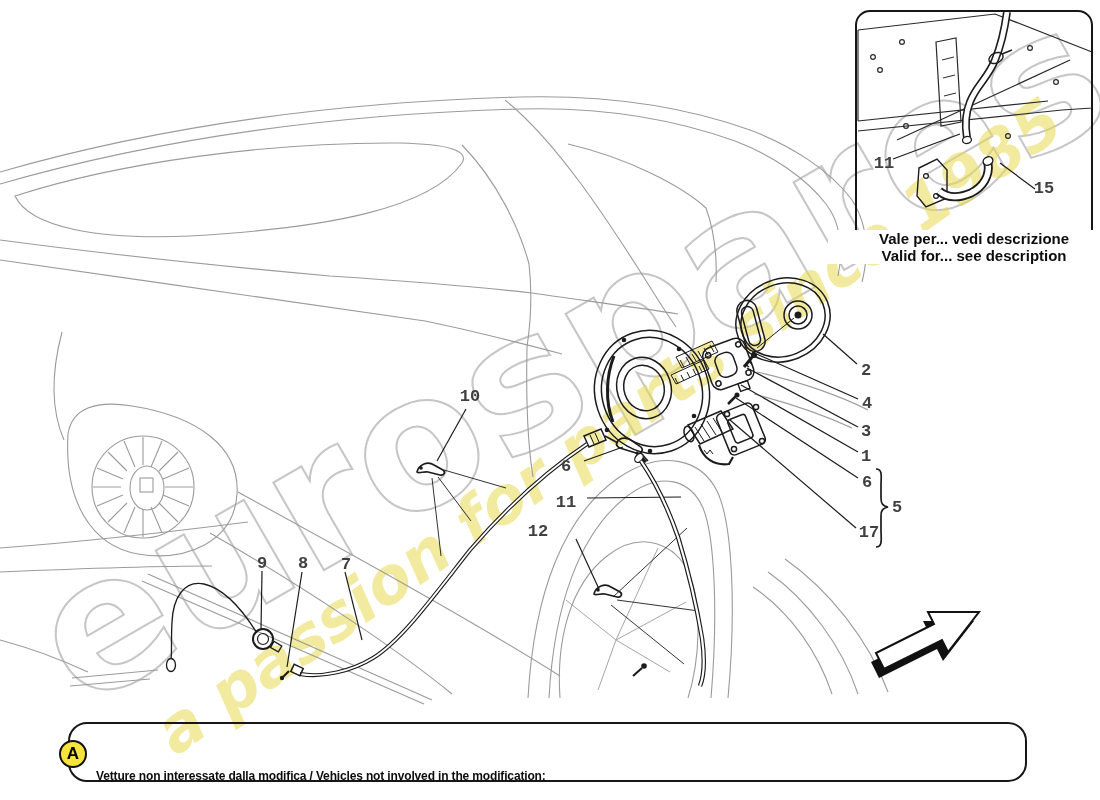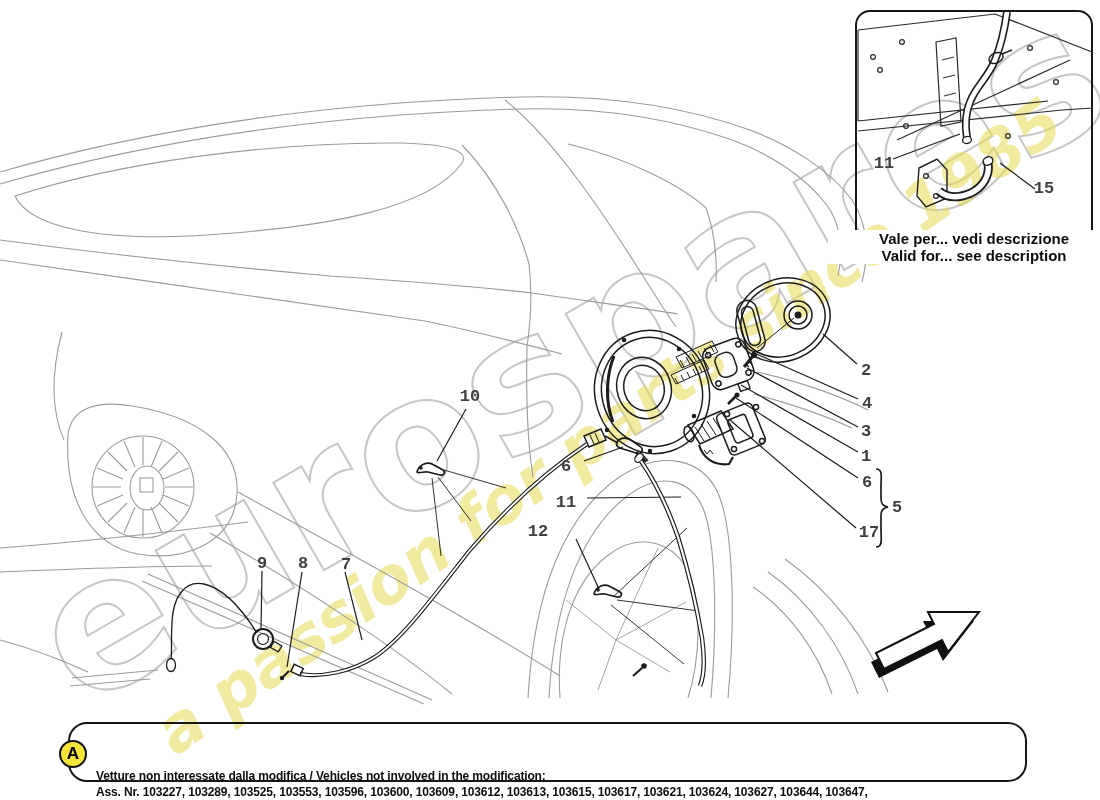--- a/index.html
+++ b/index.html
@@ -251,16 +251,15 @@
   <div class="co" style="left:1044px;top:188px">15</div>
   <div class="inset-caption">
     <div>Vale per... vedi descrizione</div>
     <div>Valid for... see description</div>
   </div>
 
   <div class="note-box"></div>
   <div class="note-badge">A</div>
   <div class="note-text">
     <div>Vetture non interessate dalla modifica / Vehicles not involved in the modification:</div>
-    <div>Ass. Nr. 103227, 103289, 103525, 103553, 103596, 103600, 103609, 103612, 103613, 103615, 103617, 103621, 103624, 103627, 103644, 103647,</div>
   </div>
 
 </div>
 
 </body></html>

